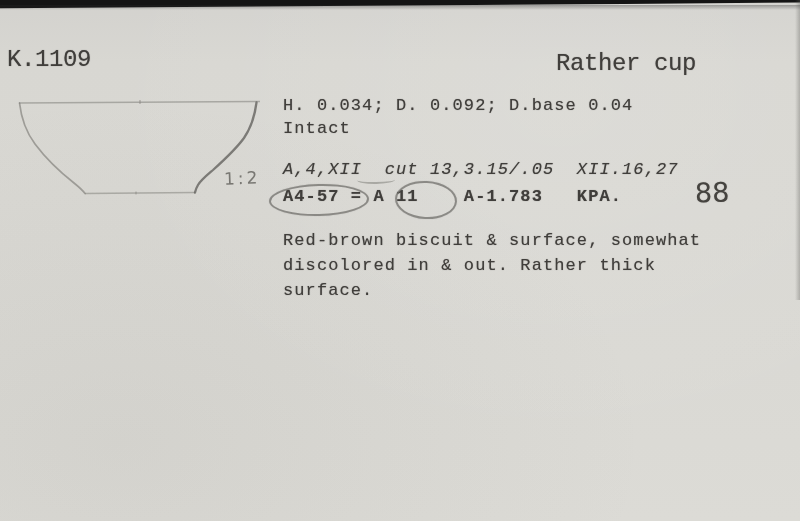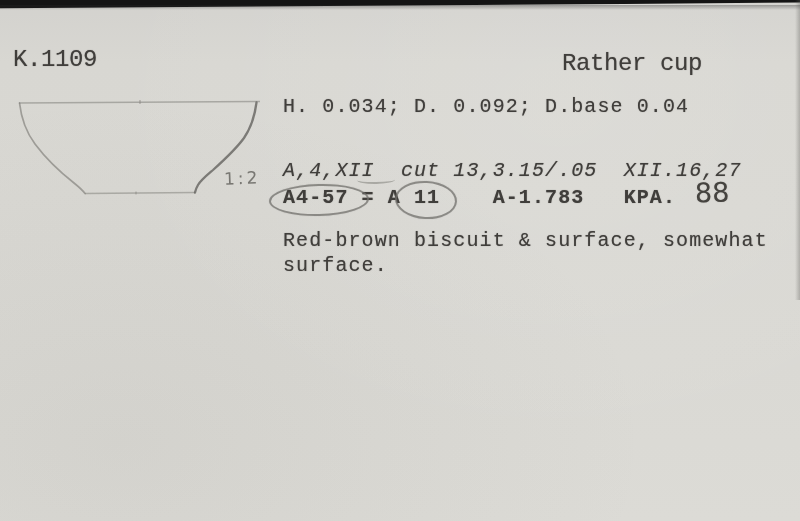--- a/index.html
+++ b/index.html
@@ -27,22 +27,22 @@
     position:absolute;right:0;top:0;width:5px;height:300px;
     background:linear-gradient(270deg,rgba(90,90,86,0.35),rgba(90,90,86,0));
   }
   .typed{
     position:absolute;
     color:#403e3b;
     white-space:pre;
     line-height:1;
     text-shadow:0 0 1px rgba(64,62,59,0.55);
   }
-  .header{font-size:24px;letter-spacing:-0.4px;margin-left:6px;}
-  .body-line{font-size:20px;letter-spacing:1.1px;}
+  .header{font-size:24px;letter-spacing:-0.4px;}
+  .body-line{font-size:17px;letter-spacing:1.1px;}
   .catalog-number{left:7px;top:48px;}
   .object-title{left:556px;top:52px;}
   .dims-line{left:283px;top:97px;}
   .cond-line{left:283px;top:120px;}
   .find-line{left:283px;top:161px;font-style:italic;}
   .ref-line{left:283px;top:188px;font-weight:bold;}
   .desc{position:absolute;left:283px;top:228px;}
   .desc .typed{position:static;display:block;line-height:25px;}
   .sketch{position:absolute;left:8px;top:96px;}
   .scale-note{
@@ -98,29 +98,31 @@
     <path d="M77,97.5 L187,96.5" fill="none" stroke="rgba(124,123,118,0.5)" stroke-width="1.4"></path>
     <path d="M128,95.5 v3" fill="none" stroke="rgba(124,123,118,0.55)" stroke-width="1.1"></path>
 
     <path d="M248.5,6.5 C247,18 243,32 236,42 C228,53 215,65 205,74 C198,80 193,84 190,89 C188.5,91.5 187.5,94 187,96.5" fill="none" stroke="rgba(100,99,95,0.8)" stroke-width="2.3" stroke-linecap="round"></path>
   </svg>
 
   <div class="scale-note">1:2</div>
 
   <div class="typed body-line dims-line">H. 0.034; D. 0.092; D.base 0.04</div>
 
+  <div class="typed body-line cond-line">Intact</div>
 
   <div class="typed body-line find-line">A,4,XII  cut 13,3.15/.05  XII.16,27</div>
 
   <div class="typed body-line ref-line">A4-57 = A 11    A-1.783   KPA.</div>
 
   <div class="handwritten-kpa">88</div>
 
   <div class="pencil-oval oval-a"></div>
   <div class="pencil-oval oval-b"></div>
   <div class="pencil-underline"></div>
 
   <div class="desc">
     <div class="typed body-line">Red-brown biscuit &amp; surface, somewhat</div>
+    <div class="typed body-line">discolored in &amp; out. Rather thick</div>
     <div class="typed body-line">surface.</div>
   </div>
 
 </div>
 
 </body></html>

